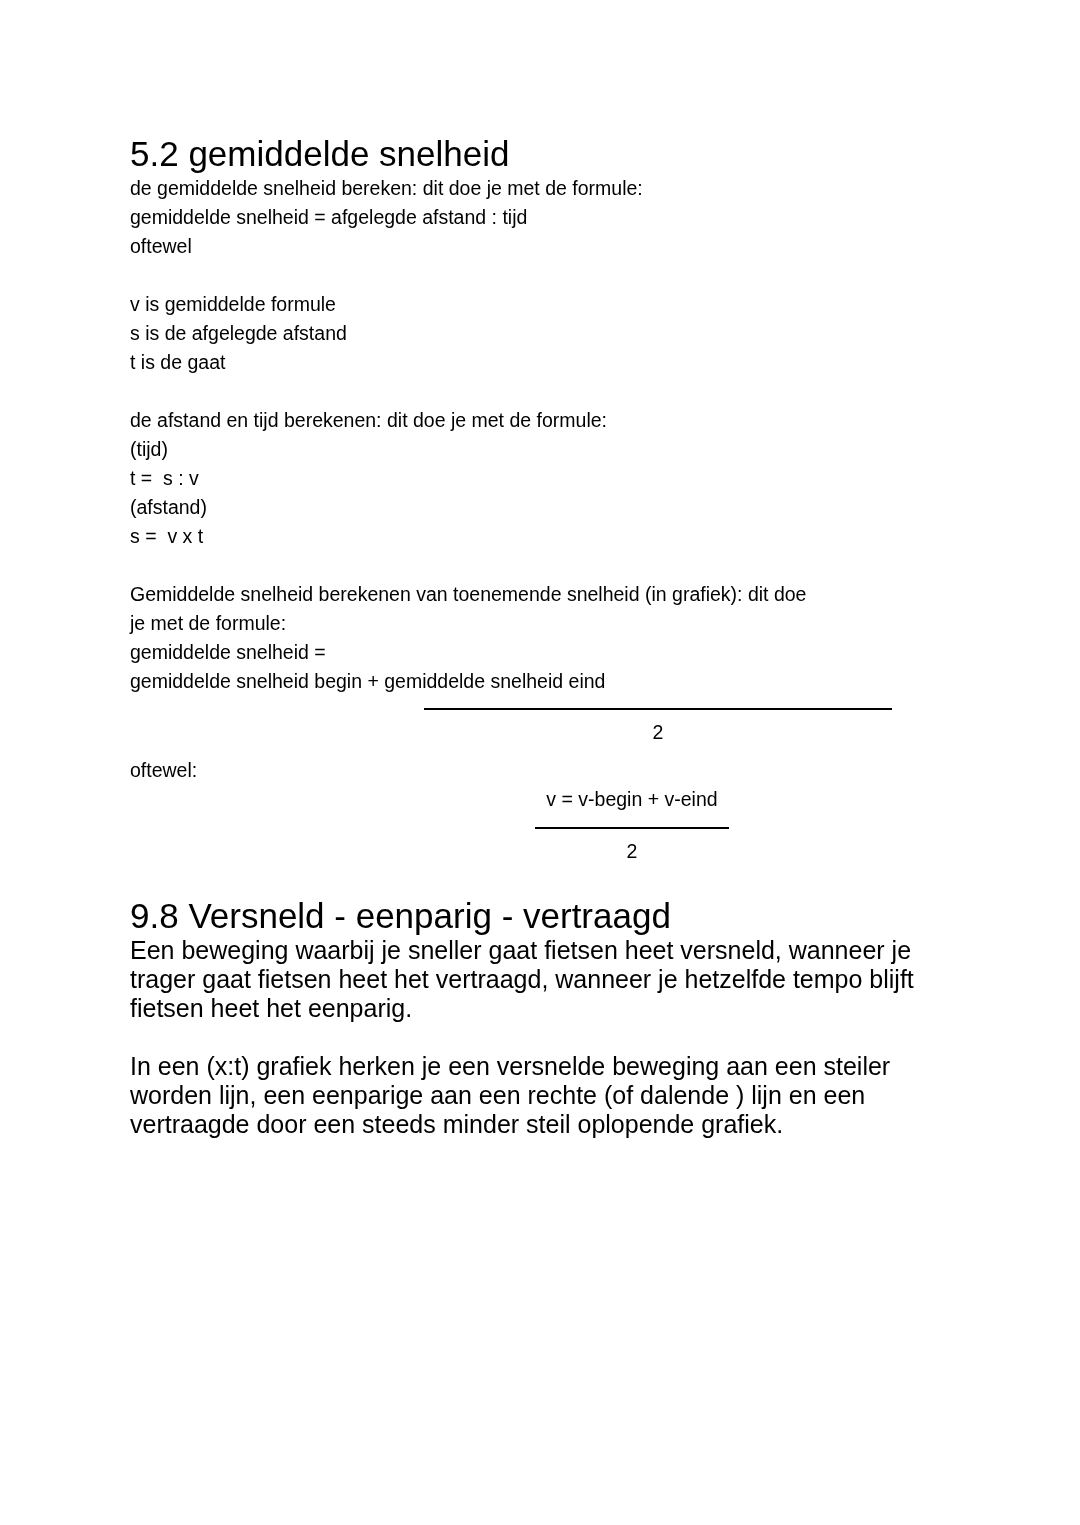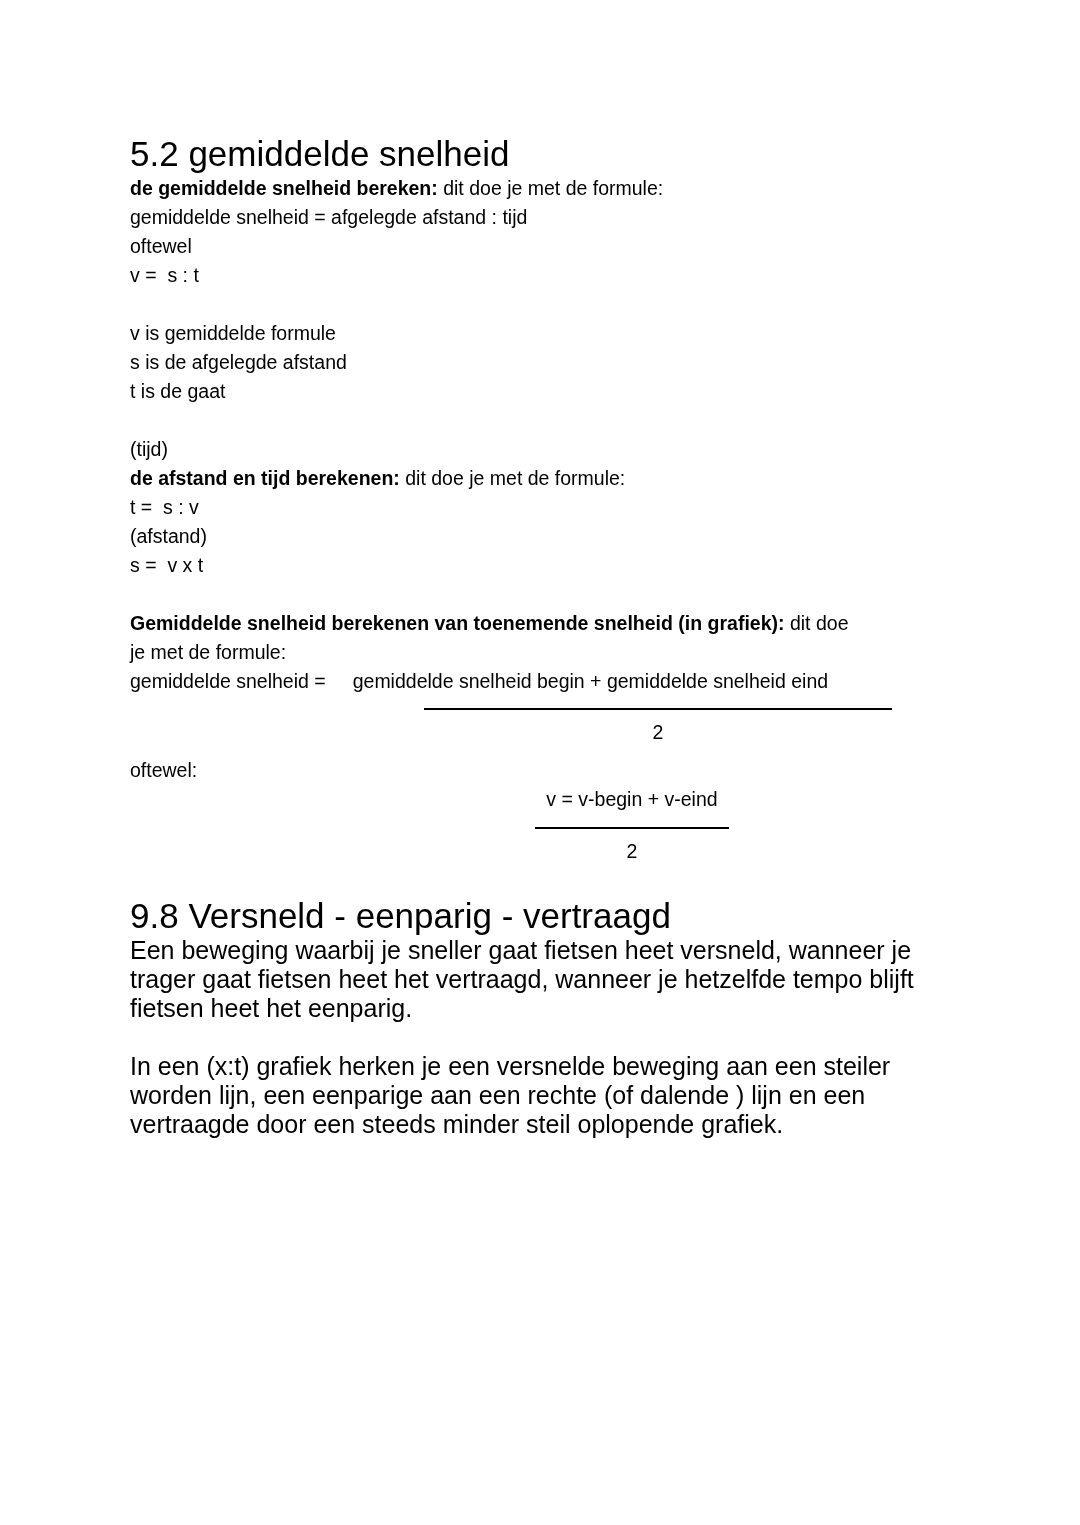--- a/index.html
+++ b/index.html
@@ -37,29 +37,30 @@
     margin: 0;
     font-size: 19.5px;
     line-height: 29px;
     white-space: pre-wrap;
   }
   p.wrap {
     margin: 0;
     font-size: 25px;
     line-height: 29px;
   }
-  .b { font-weight: 700; }
+  .b { font-weight: 400; }
   
   .formula-row {
     display: flex;
     align-items: flex-start;
     column-gap: 27px;
     font-size: 19.5px;
     line-height: 29px;
     white-space: pre-wrap;
+    flex-direction: column;
   }
   .frac1 {
     margin-left: 294px;
     width: 468px;
     margin-top: 12px;
     margin-bottom: 9px;
   }
   .frac-bar {
     border-top: 2px solid #000000;
     height: 0;
@@ -89,33 +90,32 @@
 
 <div class="doc">
   <div class="content">
 
     <h1 class="doc-heading heading-52">5.2 gemiddelde snelheid</h1>
 
     <div class="block">
       <p class="line"><span class="b">de gemiddelde snelheid bereken:</span><span> dit doe je met de formule:</span></p>
       <p class="line">gemiddelde snelheid = afgelegde afstand : tijd</p>
       <p class="line">oftewel</p>
-      <p class="line">v =  s : t</p>
     </div>
 
     <div class="block">
       <p class="line">v is gemiddelde formule</p>
       <p class="line">s is de afgelegde afstand</p>
       <p class="line">t is de gaat</p>
     </div>
 
 
     <div class="block">
+      <p class="line"><span class="b">de afstand en tijd berekenen:</span><span> dit doe je met de formule:</span></p>
       <p class="line">(tijd)</p>
-      <p class="line"><span class="b">de afstand en tijd berekenen:</span><span> dit doe je met de formule:</span></p>
       <p class="line">t =  s : v</p>
       <p class="line">(afstand)</p>
       <p class="line">s =  v x t</p>
     </div>
 
     <div class="block">
       <p class="line"><span class="b">Gemiddelde snelheid berekenen van toenemende snelheid (in grafiek):</span><span> dit doe</span></p>
       <p class="line">je met de formule:</p>
       <div class="formula-row">
         <span>gemiddelde snelheid =</span>

